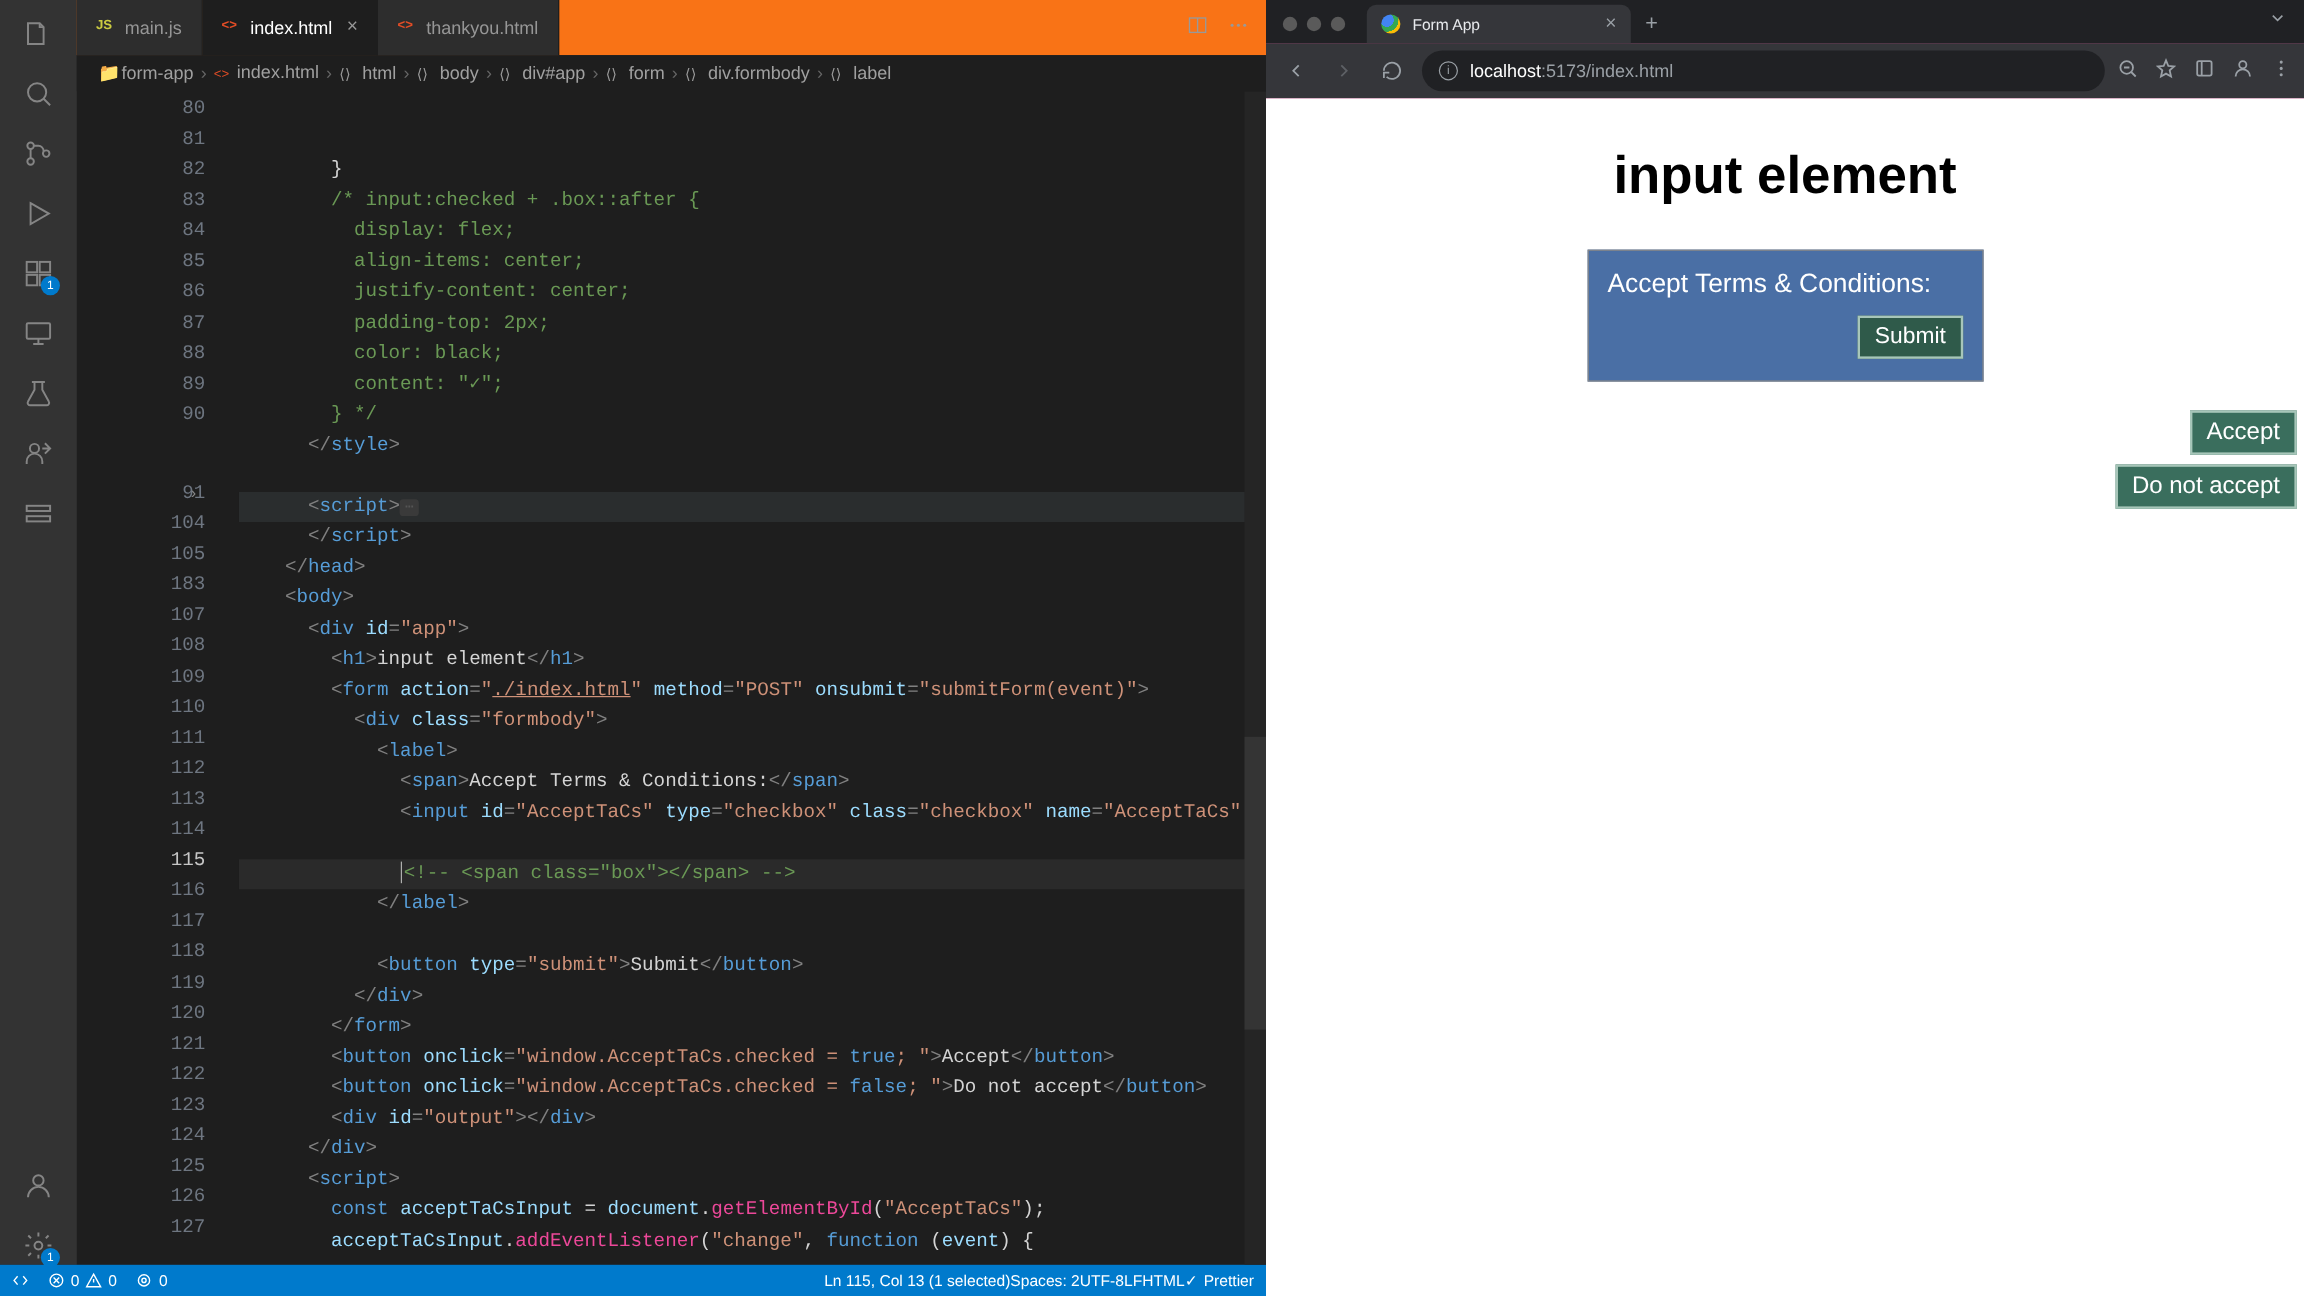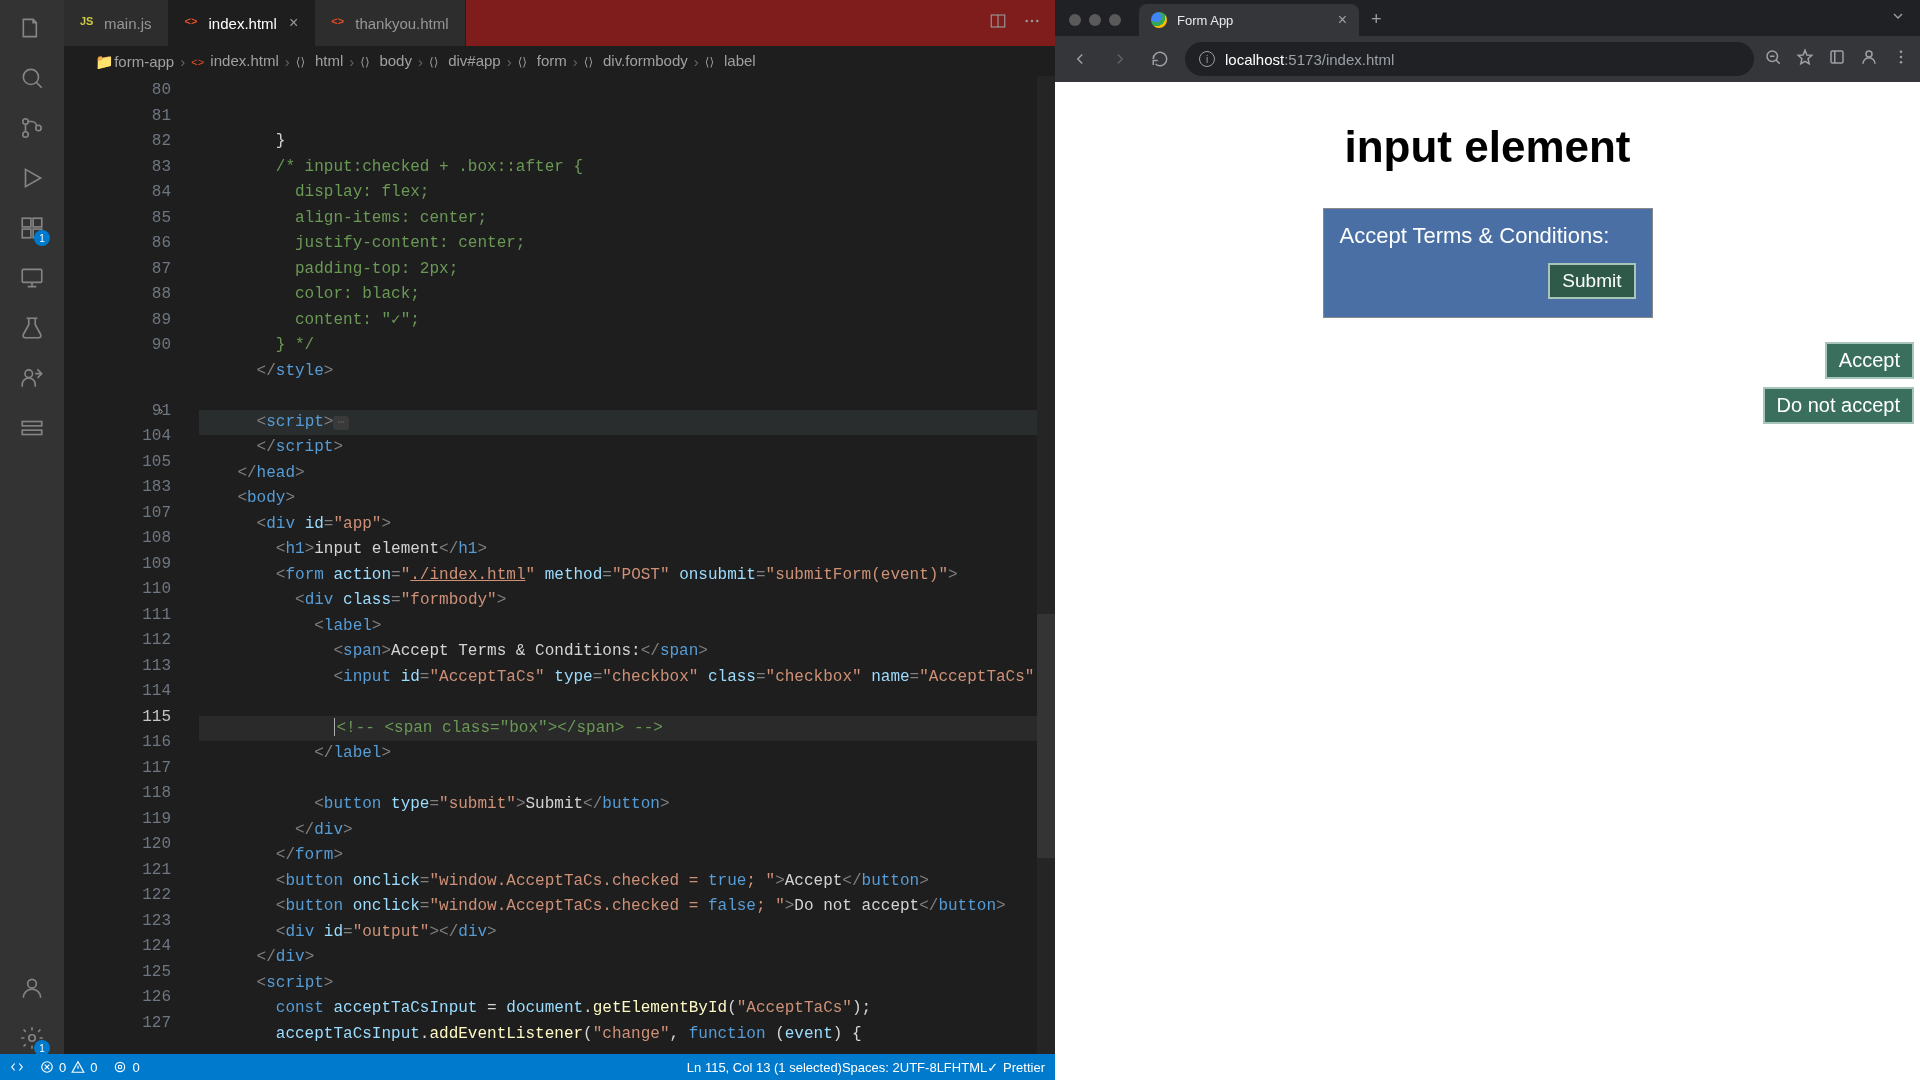--- a/index.html
+++ b/index.html
@@ -89,21 +89,21 @@
   .editor-col {
     flex: 1;
     display: flex;
     flex-direction: column;
     min-width: 0;
   }
 
   
   .tab-row {
     height: 46px;
-    background: #7f1d1d;
+    background: #f97316;
     display: flex;
     align-items: stretch;
   }
   .tab {
     display: flex;
     align-items: center;
     gap: 8px;
     padding: 0 16px;
     font-size: 15px;
     color: #969696;
@@ -125,21 +125,21 @@
     color: #999;
   }
   .tab-actions svg { width: 18px; height: 18px; }
 
   
   .breadcrumbs {
     height: 30px;
     display: flex;
     align-items: center;
     gap: 6px;
-    padding: 0 31px;
+    padding: 0 18px;
     font-size: 15px;
     color: #a0a0a0;
     background: #1e1e1e;
     overflow: hidden;
     white-space: nowrap;
   }
   .breadcrumbs .sep { color: #666; }
   .bc-icon { width: 15px; height: 15px; display:inline-flex; align-items:center; }
 
   
@@ -190,21 +190,21 @@
   }
 
   
   .c-tag { color: #569cd6; }
   .c-attr { color: #9cdcfe; }
   .c-str { color: #ce9178; }
   .c-pun { color: #808080; }
   .c-txt { color: #d4d4d4; }
   .c-com { color: #6a9955; }
   .c-kw  { color: #569cd6; }
-  .c-fn  { color: #fef9c3; }
+  .c-fn  { color: #ec4899; }
   .c-var { color: #9cdcfe; }
   .c-num { color: #569cd6; }
   .c-fold{ color: #555; background:#3a3a3a; border-radius:3px; padding:0 4px; font-size:12px;}
 
   .minimap {
     position: absolute;
     right: 0;
     top: 0;
     bottom: 0;
     width: 18px;

